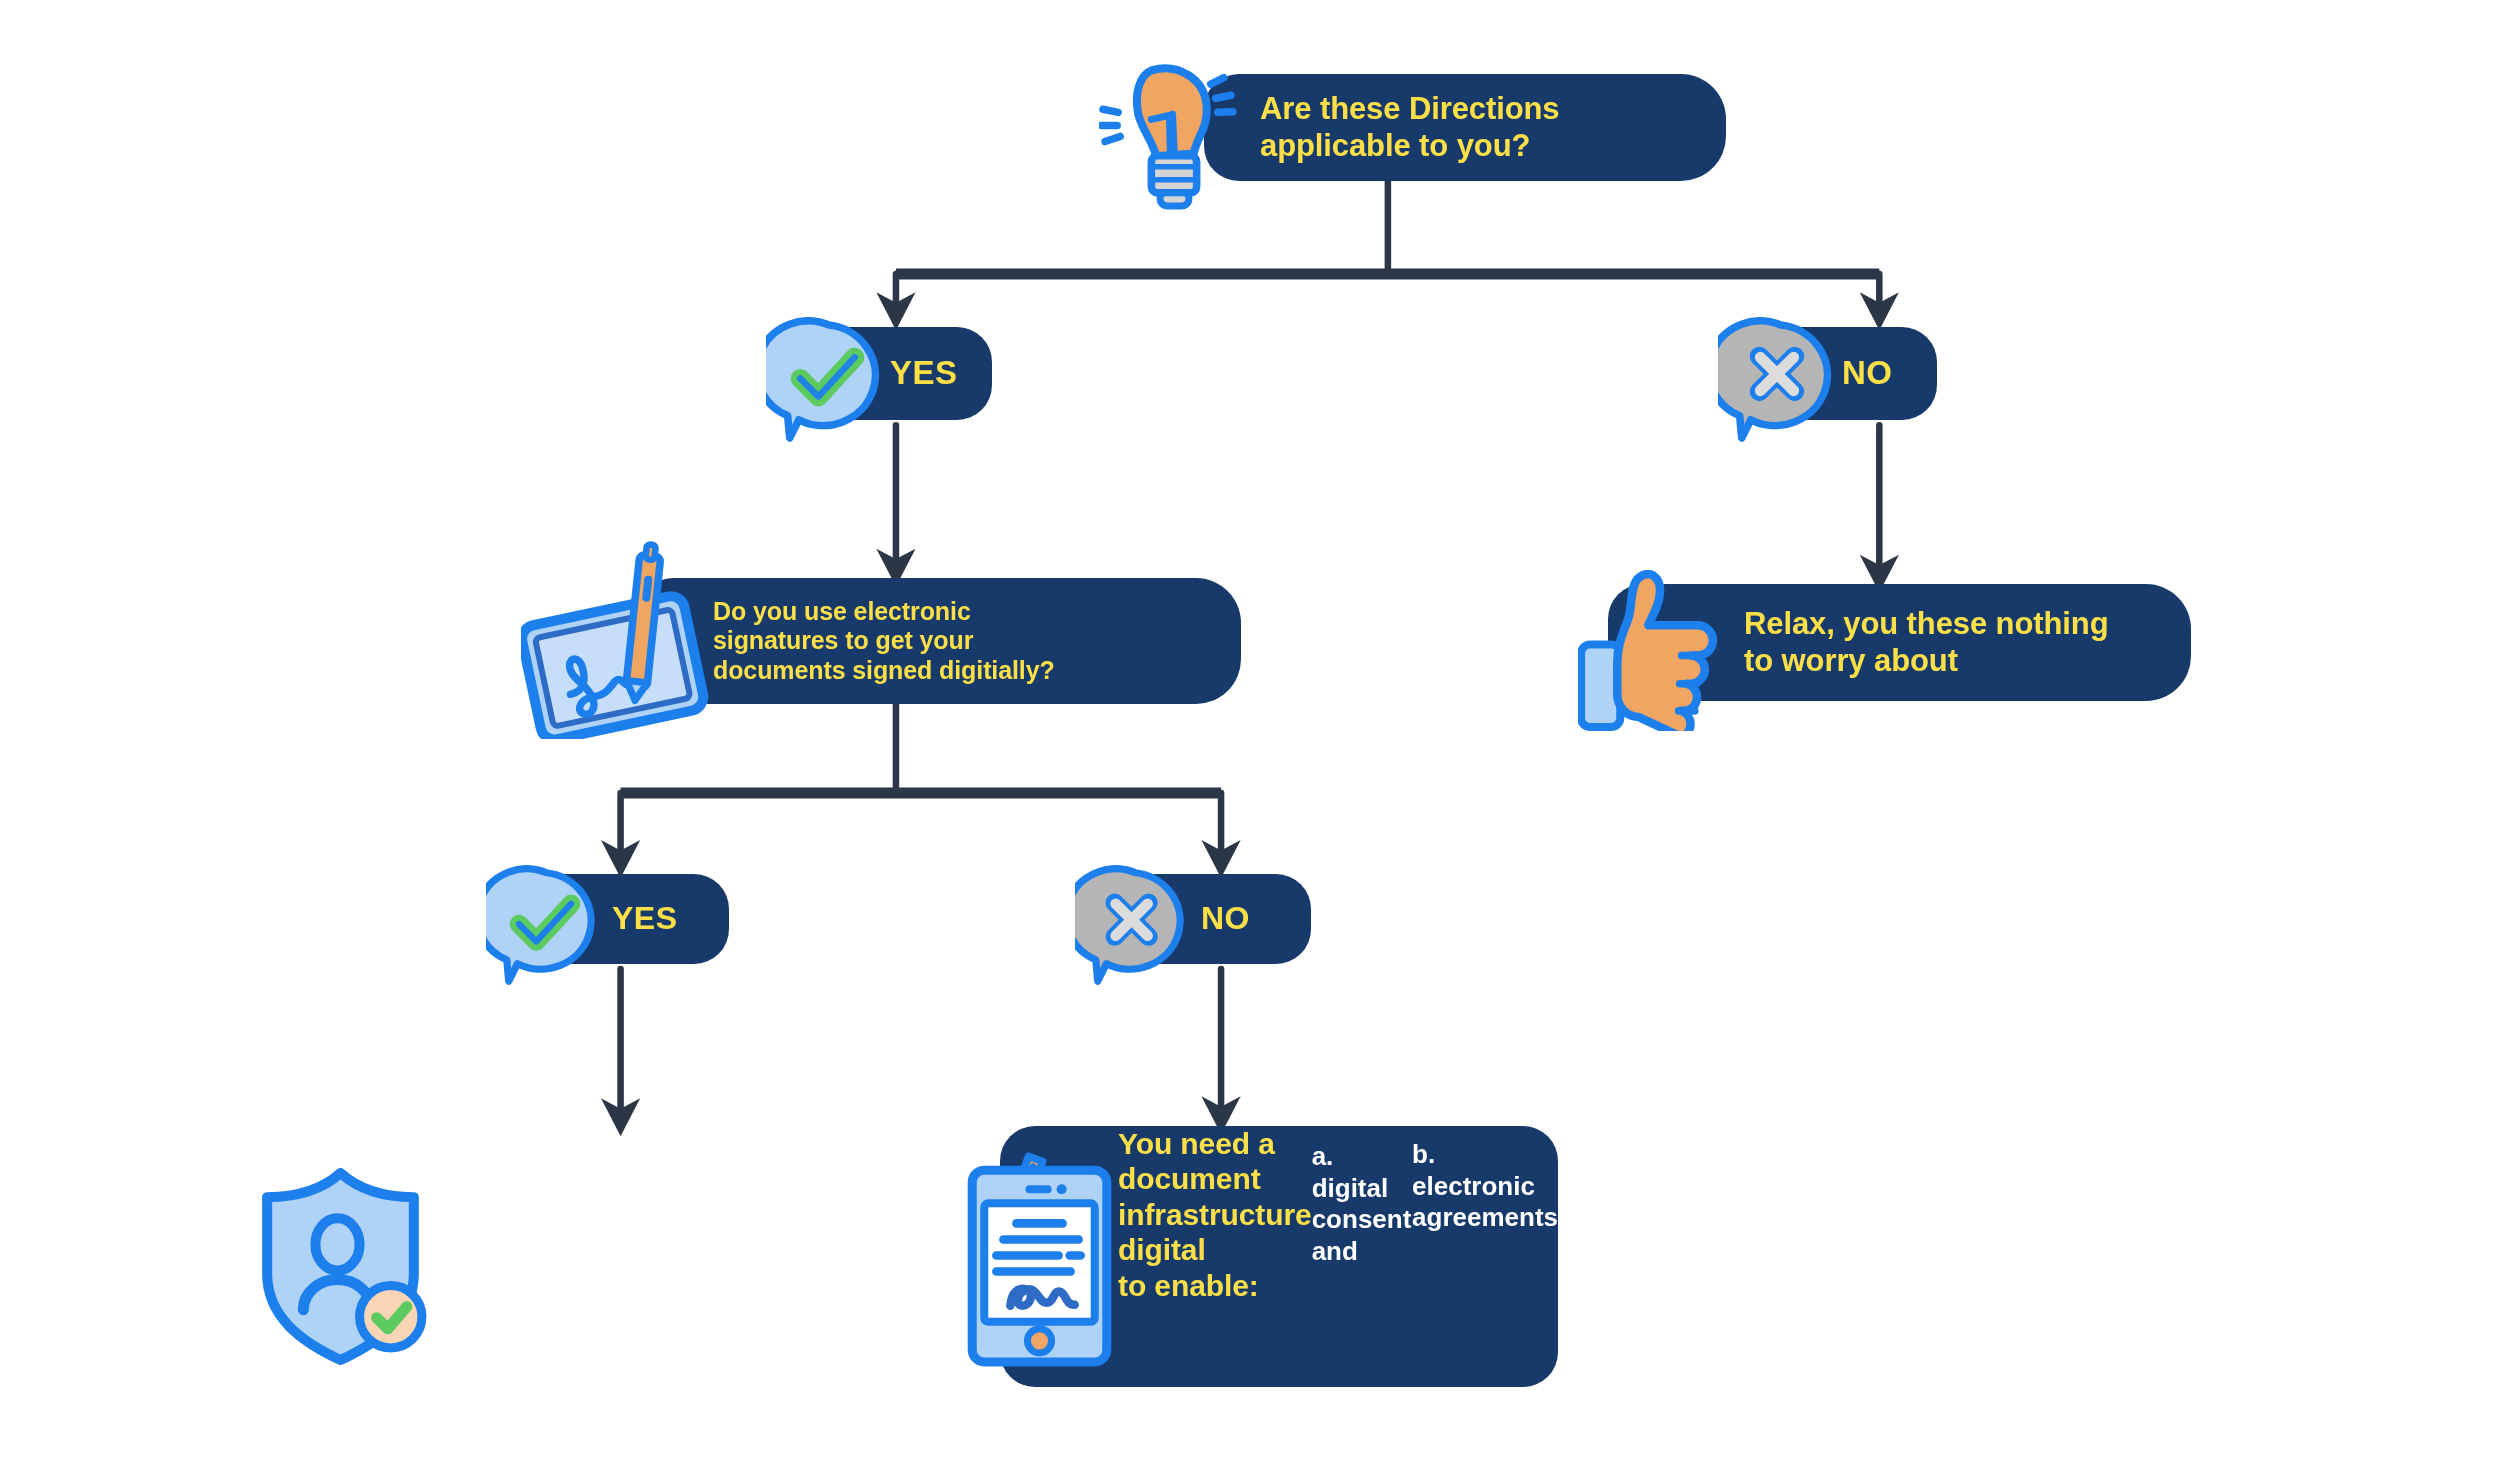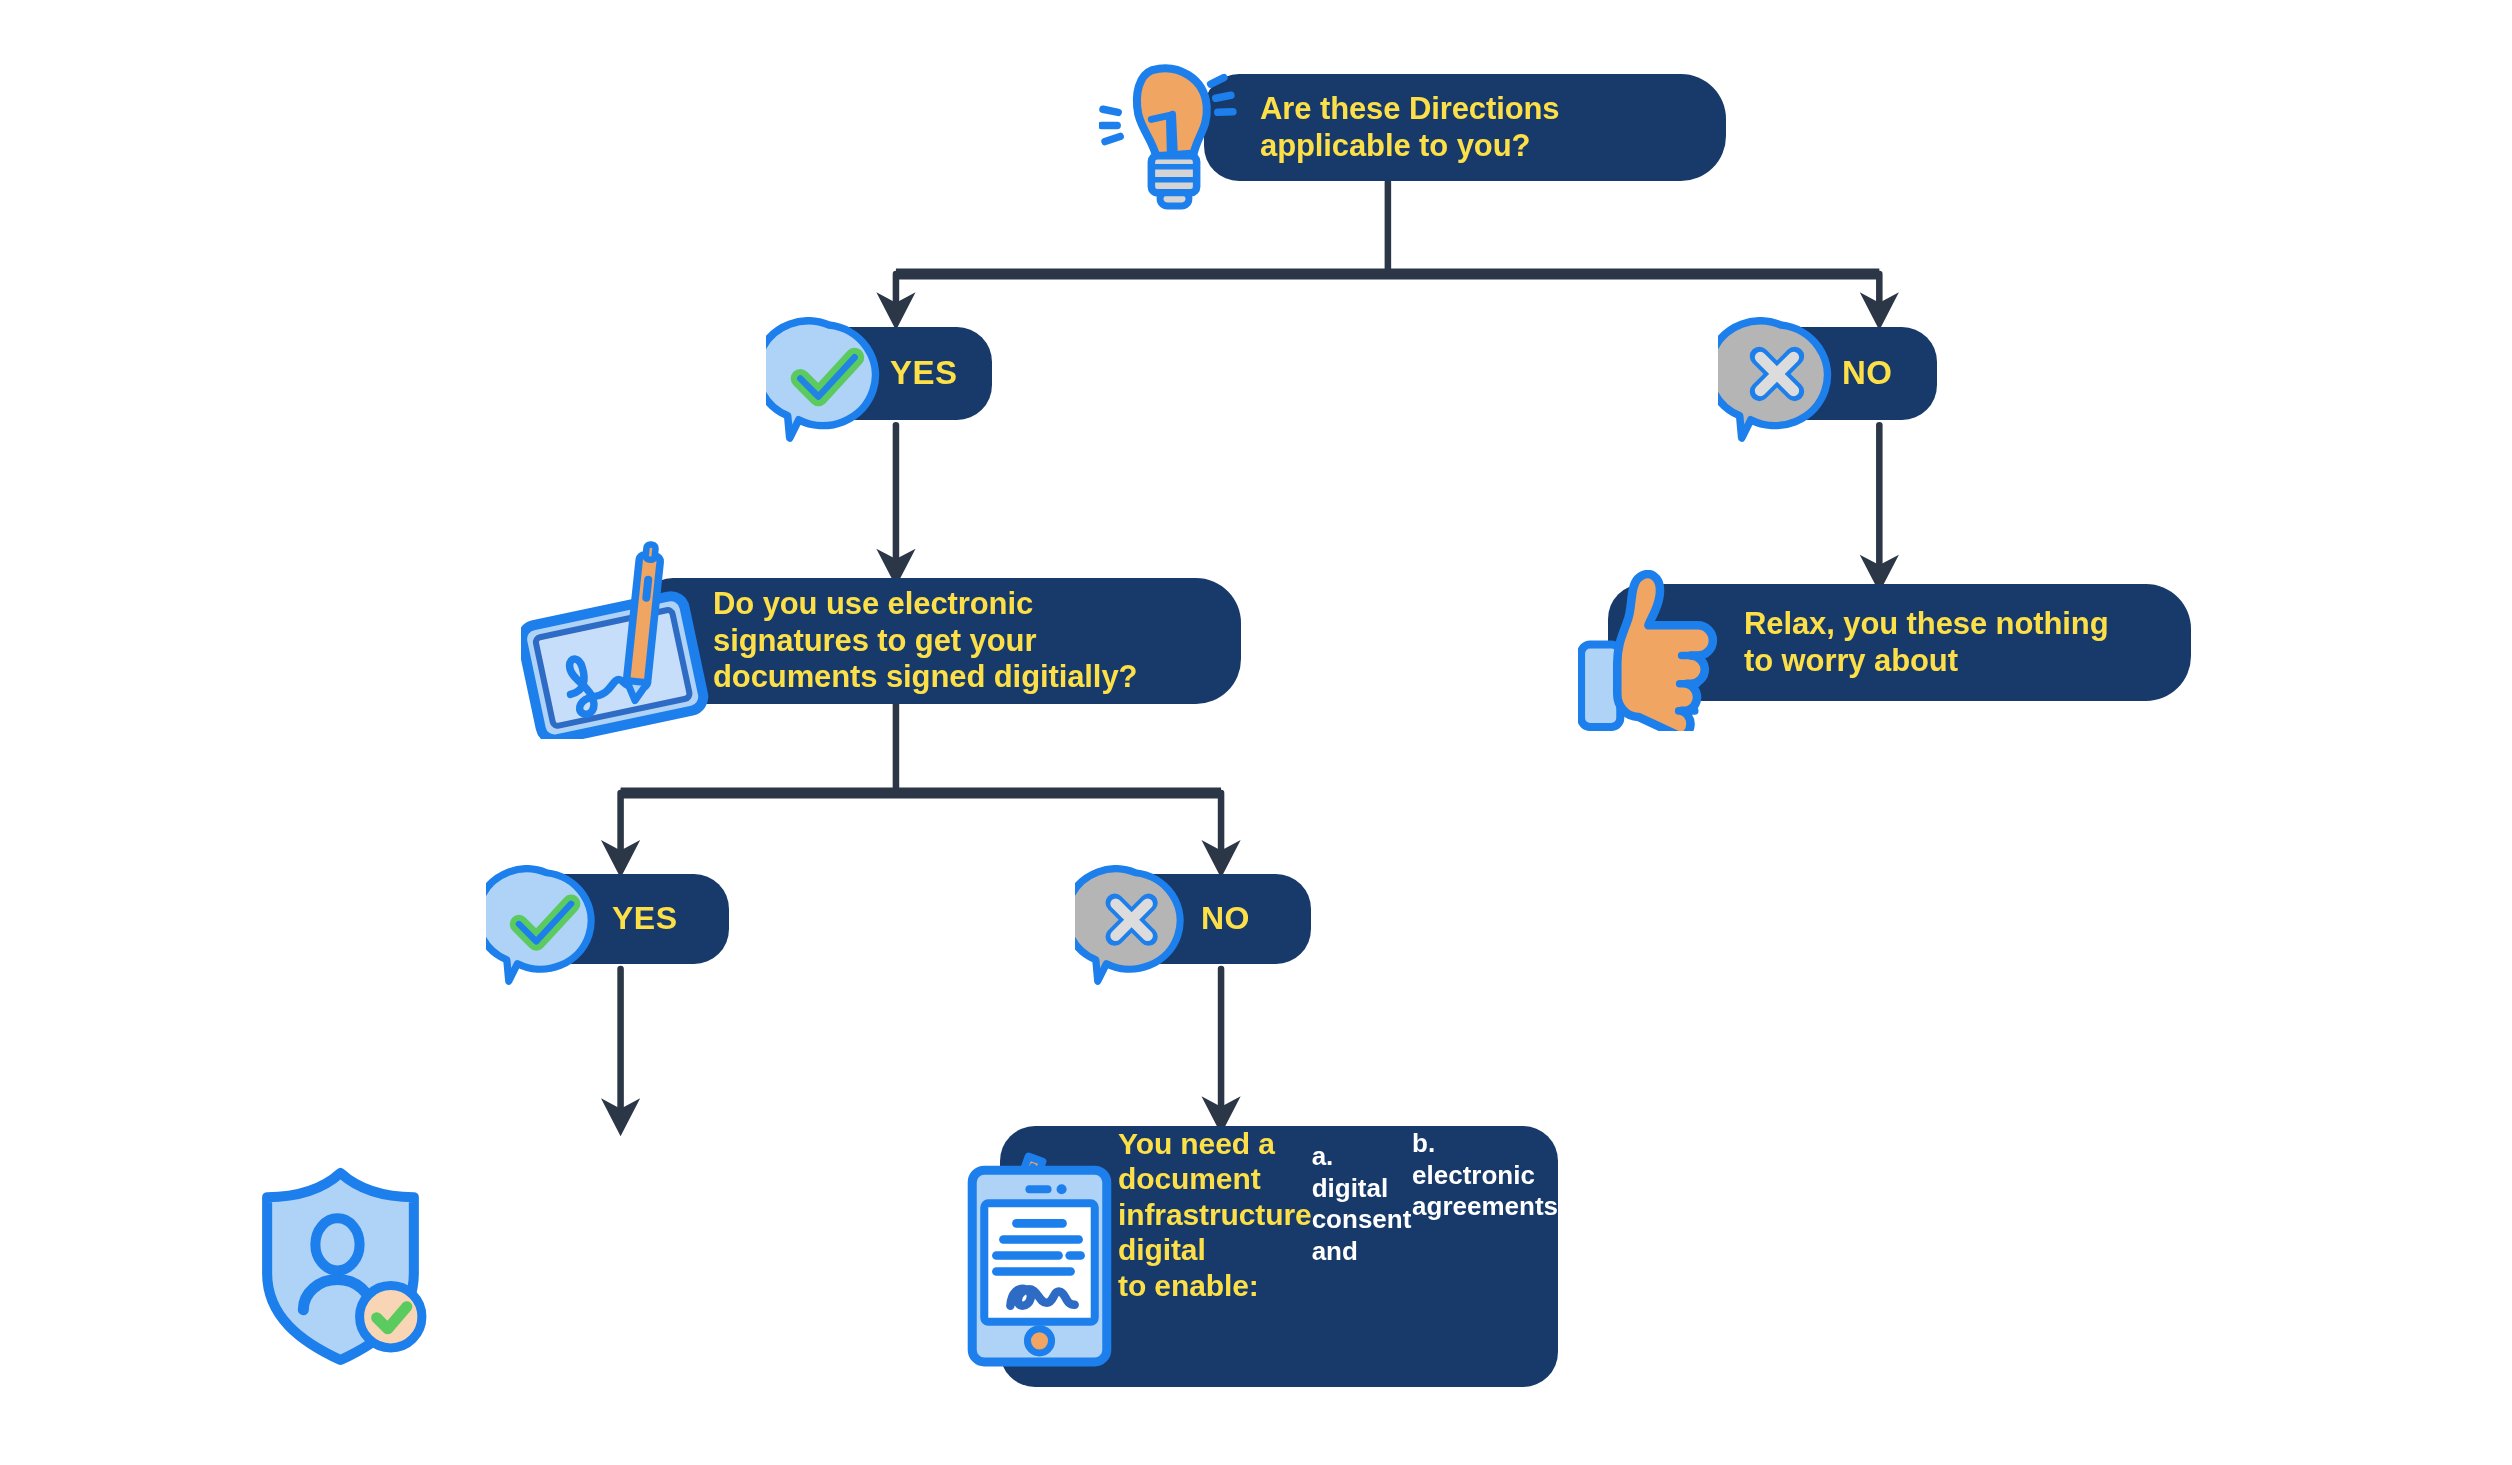--- a/index.html
+++ b/index.html
@@ -53,21 +53,21 @@
   #a1-yes .txt{font-size:33px;letter-spacing:0.5px;}
   #icon-yes-1{left:766px;top:317px;width:126px;height:126px;}
 
   
   #a1-no{left:1751px;top:327px;width:186px;height:93px;padding-left:91px;}
   #a1-no .txt{font-size:33px;letter-spacing:0.5px;}
   #icon-no-1{left:1718px;top:317px;width:126px;height:126px;}
 
   
   #q2{left:638px;top:578px;width:603px;height:126px;padding-left:75px;}
-  #q2 .txt{font-size:31px;}
+  #q2 .txt{font-size:25px;}
   #icon-tablet{left:521px;top:533px;width:201px;height:206px;}
 
   
   #o-relax{left:1608px;top:584px;width:583px;height:117px;padding-left:136px;}
   #o-relax .txt{font-size:31px;}
   #icon-thumb{left:1578px;top:570px;width:156px;height:161px;}
 
   
   #a2-yes{left:518px;top:874px;width:211px;height:90px;padding-left:94px;}
   #a2-yes .txt{font-size:32px;letter-spacing:0.5px;}
@@ -80,21 +80,21 @@
 
   
   #o-mfa{left:332px;top:1131px;width:548px;height:251px;padding-left:115px;}
   #o-mfa .txt{font-size:30px;}
   #icon-shield{left:254px;top:1166px;width:176px;height:201px;}
 
   
   #o-plat{left:1000px;top:1126px;width:558px;height:261px;padding-left:118px;
           flex-direction:row;align-items:flex-start;justify-content:center;}
   #o-plat .txt{font-size:30px;}
-  #o-plat .sub{font-size:26px;color:#ffffff;margin-top:2px;}
+  #o-plat .sub{font-size:26px;color:#ffffff;margin-top:13px;}
   #o-plat .sub.first{margin-top:15px;}
   #icon-phone{left:955px;top:1133px;width:166px;height:241px;}
 </style>
 </head>
 <body>
 
 <div id="stage">
 
   <svg id="wires" viewBox="0 0 5417 2917" xmlns="http://www.w3.org/2000/svg">
     <defs>

